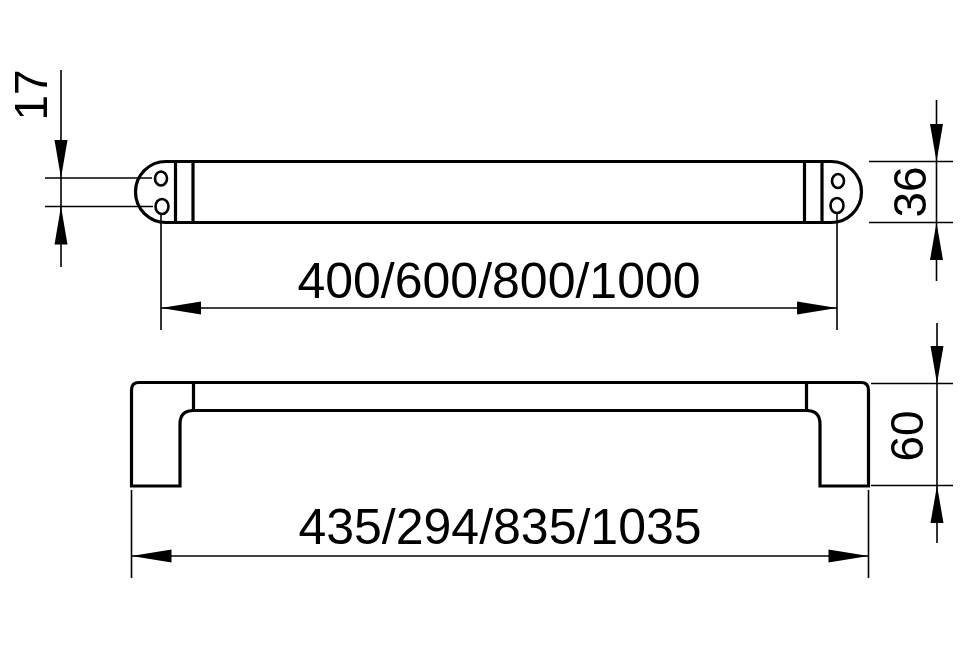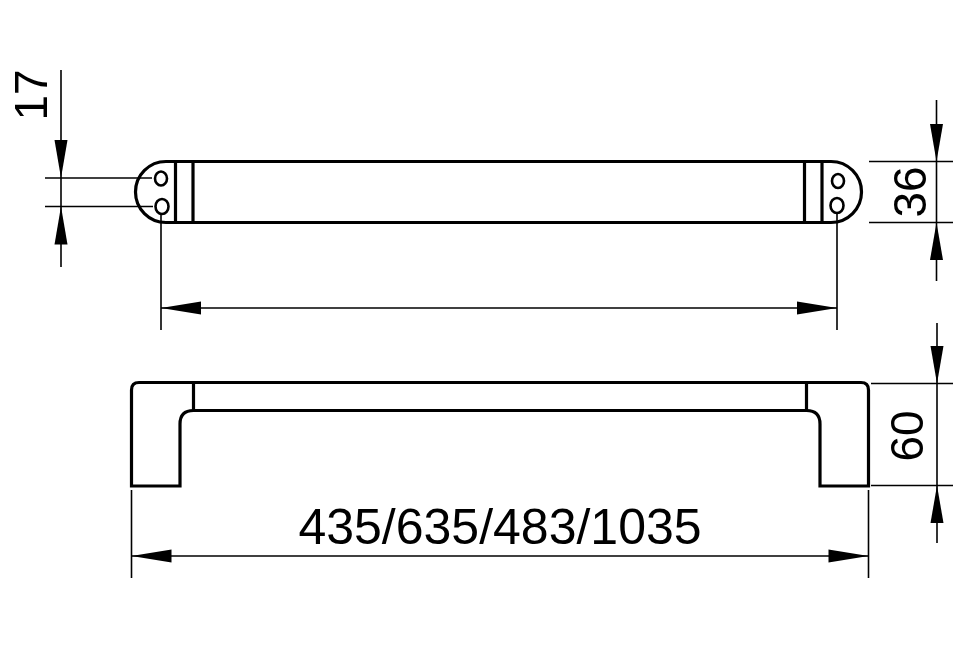--- a/index.html
+++ b/index.html
@@ -99,19 +99,20 @@
         <path class="dim" d="M 868.5 490 V 578"></path>
         <path class="dim" d="M 131.5 556 H 868.5"></path>
         <polygon class="arrow" points="131.5,556 171.5,549.5 171.5,562.5"></polygon>
         <polygon class="arrow" points="868.5,556 828.5,549.5 828.5,562.5"></polygon>
       </g>
     </g>
   </svg>
 
   <div class="dim-label vertical" style="left:31px;top:95px;">17</div>
 
+  <div class="dim-label" style="left:499px;top:281px;">400/600/800/1000</div>
 
   <div class="dim-label vertical" style="left:910px;top:192px;">36</div>
 
   <div class="dim-label vertical" style="left:907px;top:436px;">60</div>
 
-  <div class="dim-label" style="left:500px;top:527px;">435/635/483/1035</div>
+  <div class="dim-label" style="left:500px;top:527px;">435/294/835/1035</div>
 </div>
 
 </body></html>

